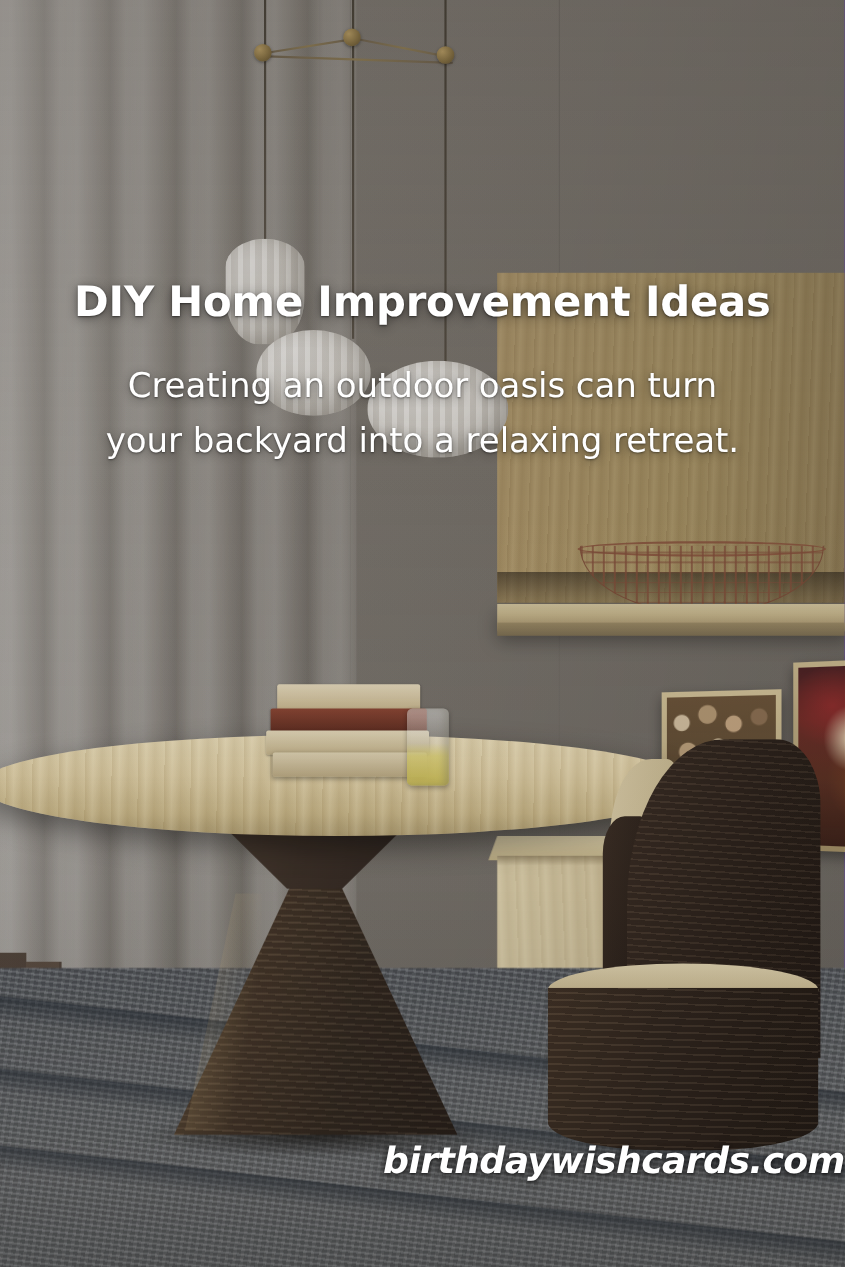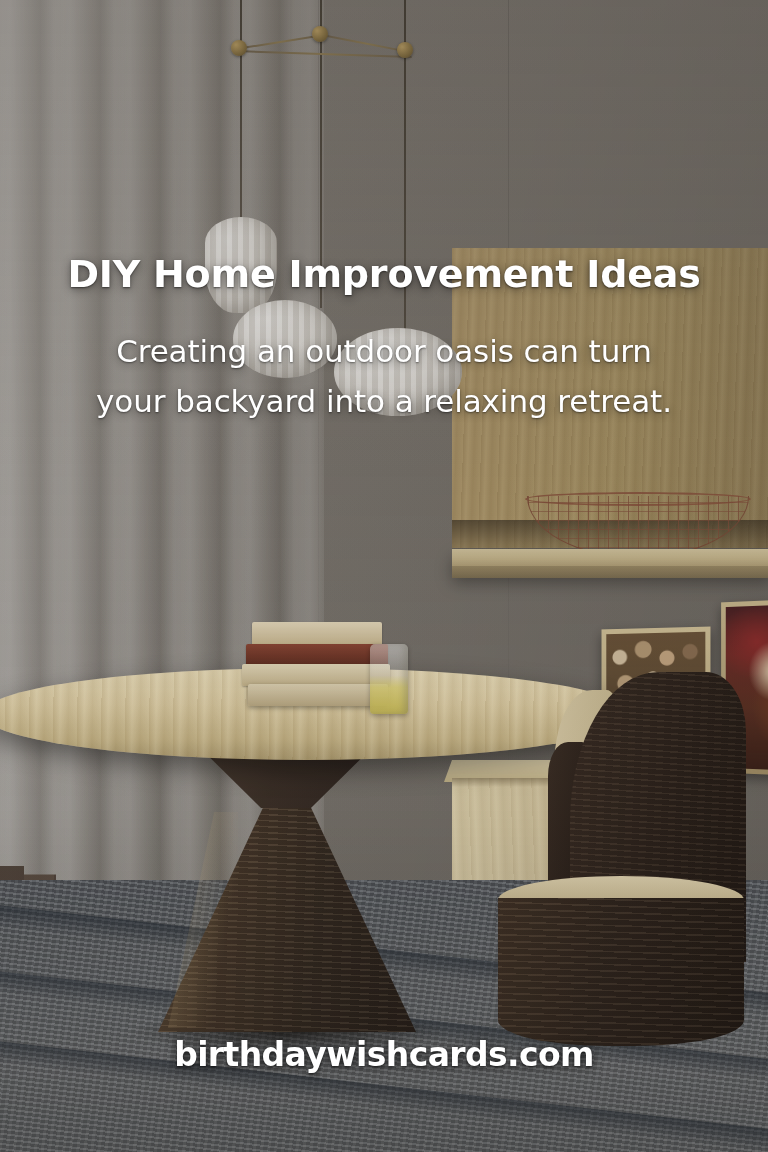--- a/index.html
+++ b/index.html
@@ -334,27 +334,28 @@
     font-weight:400;
     font-size:31px;
     line-height:1.62;
     letter-spacing:-.1px;
     text-shadow:0 2px 9px rgba(0,0,0,.42), 0 1px 2px rgba(0,0,0,.45);
     padding:0 78px;
   }
   .footer-url{
     position:absolute;
     left:0; right:0; top:1035px;
-    text-align:center;
+    text-align:right;
     color:#fff;
     font-family:"DejaVu Sans", sans-serif;
     font-weight:700;
     font-size:33px;
     letter-spacing:-.6px;
     text-shadow:0 2px 10px rgba(0,0,0,.55), 0 1px 3px rgba(0,0,0,.6);
+    font-style:italic;
   }
 </style>
 </head>
 <body>
 
 <div id="pin">
 
   <div class="scene">
 
     <div class="wall"></div>

